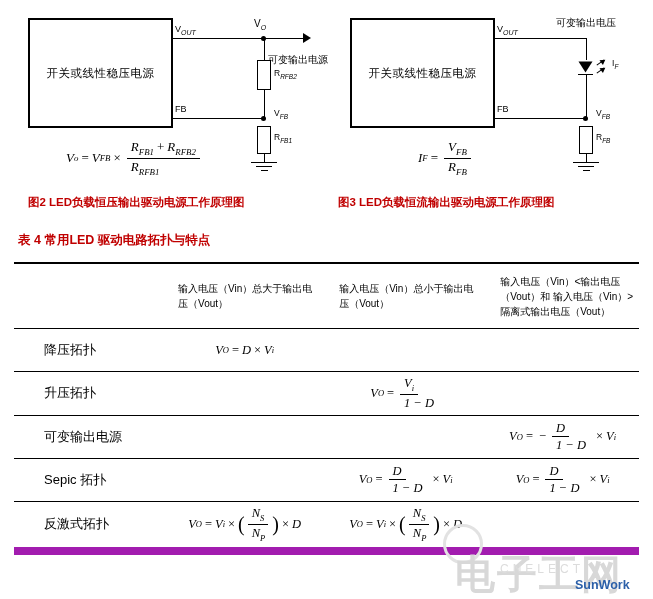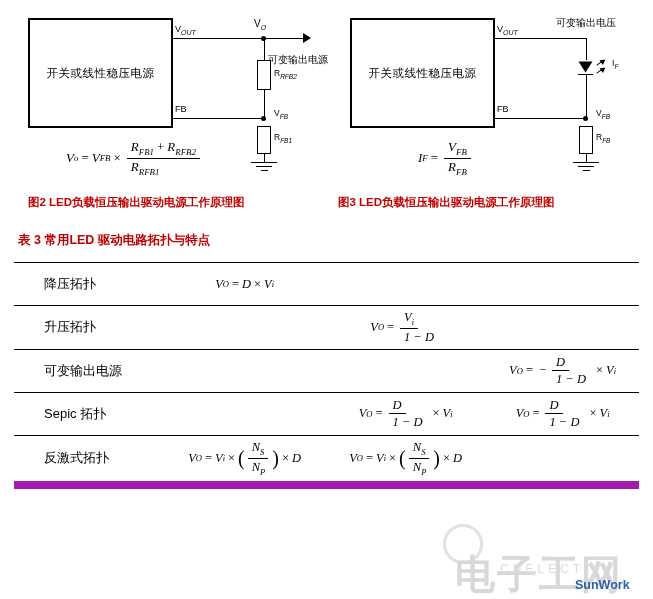--- a/index.html
+++ b/index.html
@@ -423,28 +423,34 @@
       <div class="formula" style="left:78px; top:140px;">
         <span>I</span>
           <sub>F</sub>
         <span class="op">=</span>
         <span class="frac">
           <span class="num"><span>V</span><sub>FB</sub></span>
           <span class="den"><span>R</span><sub>FB</sub></span>
         </span>
       </div>
 
-      <div class="caption" style="left:-2px; top:195px;">图3  LED负载恒压输出驱动电源工作原理图</div>
+      <div class="caption" style="left:-2px; top:195px;">图3  LED负载恒流输出驱动电源工作原理图</div>
     </div>
   </div>
 
-  <div class="table-title">表 3  常用LED 驱动电路拓扑与特点</div>
+  <div class="table-title">表 4  常用LED 驱动电路拓扑与特点</div>
 
   <table class="tbl">
     <tbody>
+        <tr class="rule-top">
+      <td class="rowlabel hdr-cell"></td>
+      <td class="hdr-cell">输入电压（Vin）总大于输出电压（Vout）</td>
+      <td class="hdr-cell">输入电压（Vin）总小于输出电压（Vout）</td>
+      <td class="hdr-cell">输入电压（Vin）&lt;输出电压（Vout）和 输入电压（Vin）&gt;隔离式输出电压（Vout）</td>
+    </tr>
 
     <tr class="rule-mid trow">
       <td class="rowlabel">降压拓扑</td>
       <td class="mcell">
         <span class="m">
           <span>V</span>
               <sub>O</sub>
           <span class="op">=</span>
           <span>D</span>
           <span class="op">×</span>

